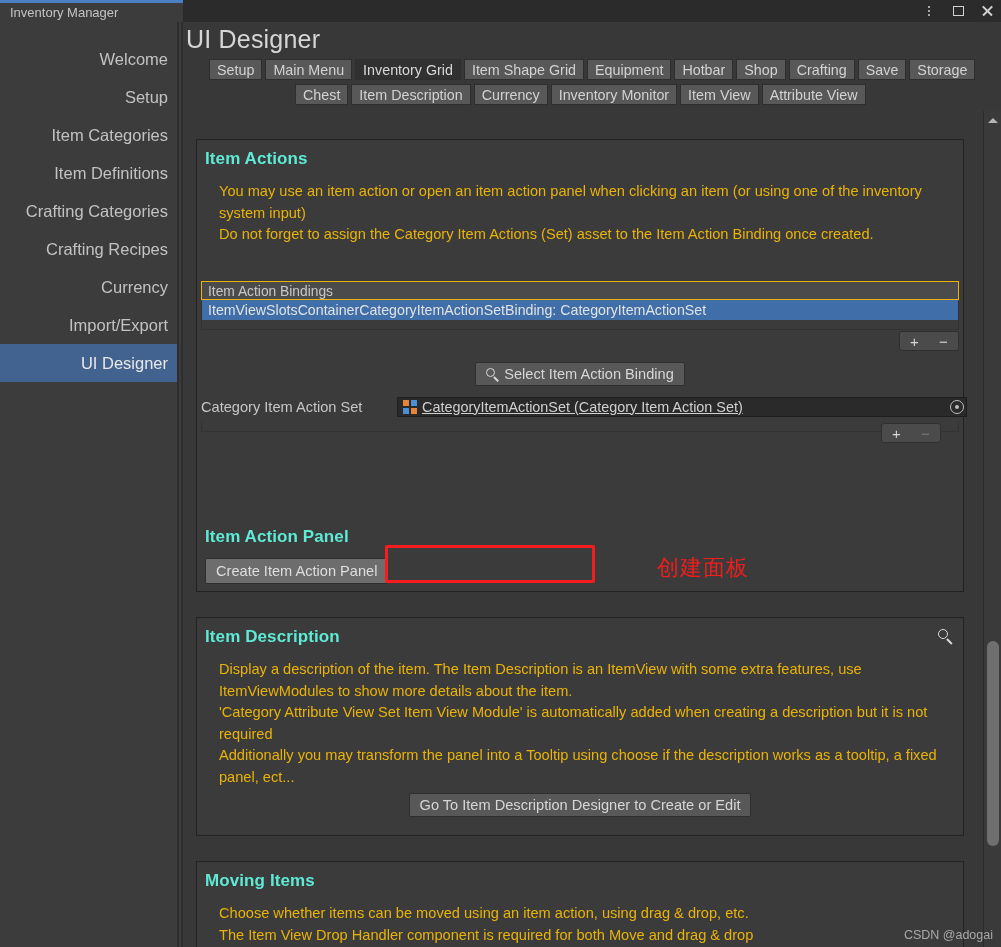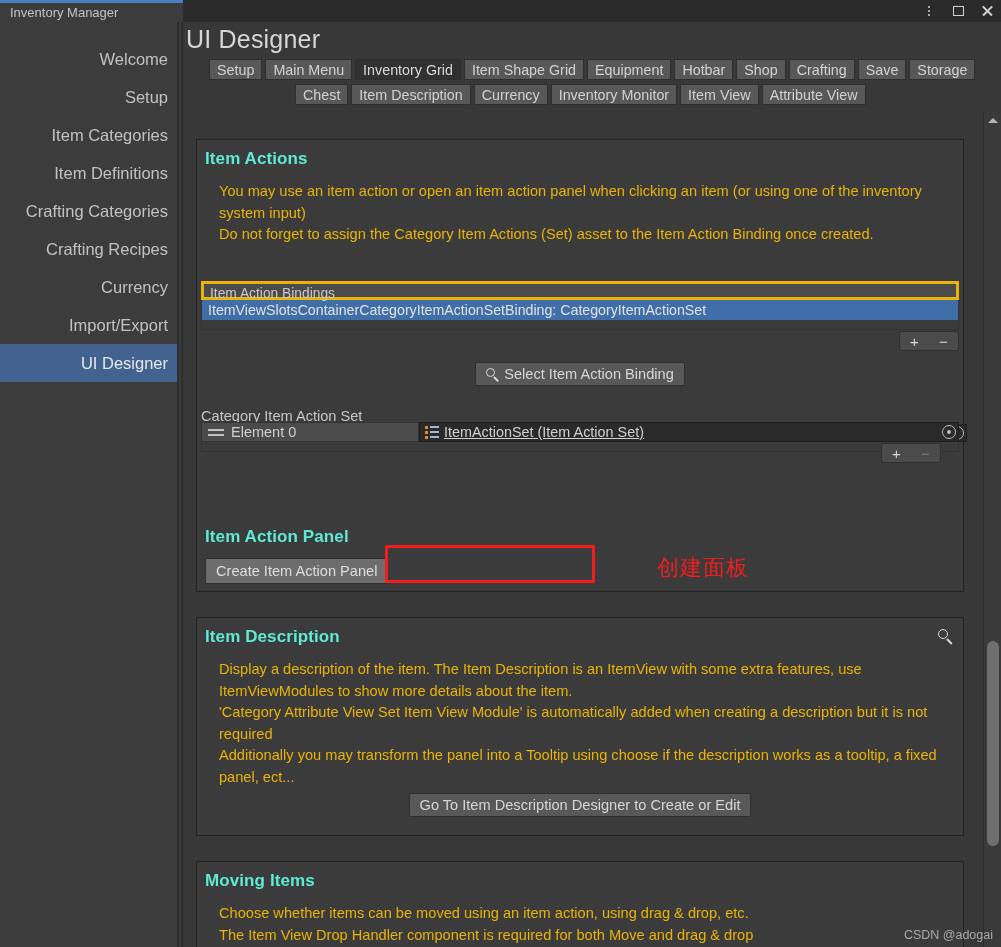--- a/index.html
+++ b/index.html
@@ -89,21 +89,21 @@
     background: #3b3b3b; border: 1px solid #232323;
   }
   .box-title { font-size: 17px; color: #5eead4; padding: 9px 0 0 8px; font-weight: bold; letter-spacing: .1px; }
   .box-body { font-size: 14.6px; color: #eab308; line-height: 21.5px; padding: 12px 18px 0 22px; }
   .box-body p { margin: 0; }
 
   
   .list-header {
     margin: 0 4px; height: 19px; background: #4b4b4b;
     font-size: 13.8px; color: #c8c8c8; line-height: 19px; padding-left: 6px;
-    border: 3px solid #eab308;
+    border: 1px solid #eab308;
   }
   .list-row {
     margin: 0 4px; height: 20px; background: #3f6ea8;
     font-size: 14.2px; color: #e2e2e2; line-height: 20px; padding-left: 6px;
     border-left: 1px solid #333; border-right: 1px solid #333;
   }
   .list-foot { margin: 0 4px; height: 10px; background: #3b3b3b; border: 1px solid #333; border-top: none; }
 
   .pm-group {
     display: flex; width: 60px; height: 20px; background: #4b4b4b;
@@ -119,21 +119,21 @@
     font-size: 14.6px; height: 24px; padding: 0 10px;
     white-space: nowrap;
   }
   .btn.light { background: #6d6d6d; color: #dedede; }
 
   .magnifier { position: relative; display: inline-block; width: 13px; height: 13px; }
   .magnifier .lens { position: absolute; left: 0; top: 0; width: 9px; height: 9px; border: 1.7px solid #d8d8d8; border-radius: 50%; }
   .magnifier .hdl { position: absolute; left: 8px; top: 8px; width: 6px; height: 1.8px; background: #d8d8d8; transform: rotate(45deg); transform-origin: left center; }
 
   
-  .field-row { display: flex; height: 21px; margin: 12px 4px; flex-direction: column; }
+  .field-row { display: flex; align-items: center; height: 21px; margin: 0 4px; }
   .field-label { font-size: 14.6px; color: #c6c6c6; white-space: nowrap; }
   .obj-field {
     flex: 1; height: 20px; background: #2a2a2a; border: 1px solid #1e1e1e;
     display: flex; align-items: center; padding-left: 5px; gap: 5px;
     font-size: 14.4px; color: #d0d0d0; position: relative; text-decoration: underline;
   }
   .obj-pick {
     position: absolute; right: 2px; top: 50%; transform: translateY(-50%);
     width: 14px; height: 14px; border: 1.6px solid #bdbdbd; border-radius: 50%;
     display: flex; align-items: center; justify-content: center;
@@ -308,43 +308,20 @@
                 <b style="background:#e8833a"></b>
             </span>
             <span>CategoryItemActionSet (Category Item Action Set)</span>
             <span class="obj-pick">
                 <i></i>
               </span>
           </div>
         </div>
 
         <div style="position:absolute; left:0; top:282px; width:766px;">
-          <div style="display:flex; margin:0 4px; align-items:center;">
-            <div class="elem-left">
-              <span class="drag-handle">
-                  <i></i>
-                  <i></i>
-                </span>
-              <span>Element 0</span>
-            </div>
-            <div class="obj-field">
-              <span class="ico-list">
-                <span class="dot" style="top:1px;background:#e8833a"></span>
-                <span class="dot" style="top:6px;background:#e8833a"></span>
-                <span class="dot" style="top:11px;background:#e8833a"></span>
-                <span class="bar" style="top:1px"></span>
-                <span class="bar" style="top:6px"></span>
-                <span class="bar" style="top:11px"></span>
-              </span>
-              <span>ItemActionSet (Item Action Set)</span>
-              <span class="obj-pick">
-                  <i></i>
-                </span>
-            </div>
-          </div>
           <div class="list-foot"></div>
           <div style="display:flex; justify-content:flex-end; padding-right:22px; margin-top:-9px;">
             <div class="pm-group">
               <div class="pm-btn">+</div>
               <div class="pm-btn dim">−</div>
             </div>
           </div>
         </div>
 
         <div style="position:absolute; left:0; top:378px; width:766px;">

